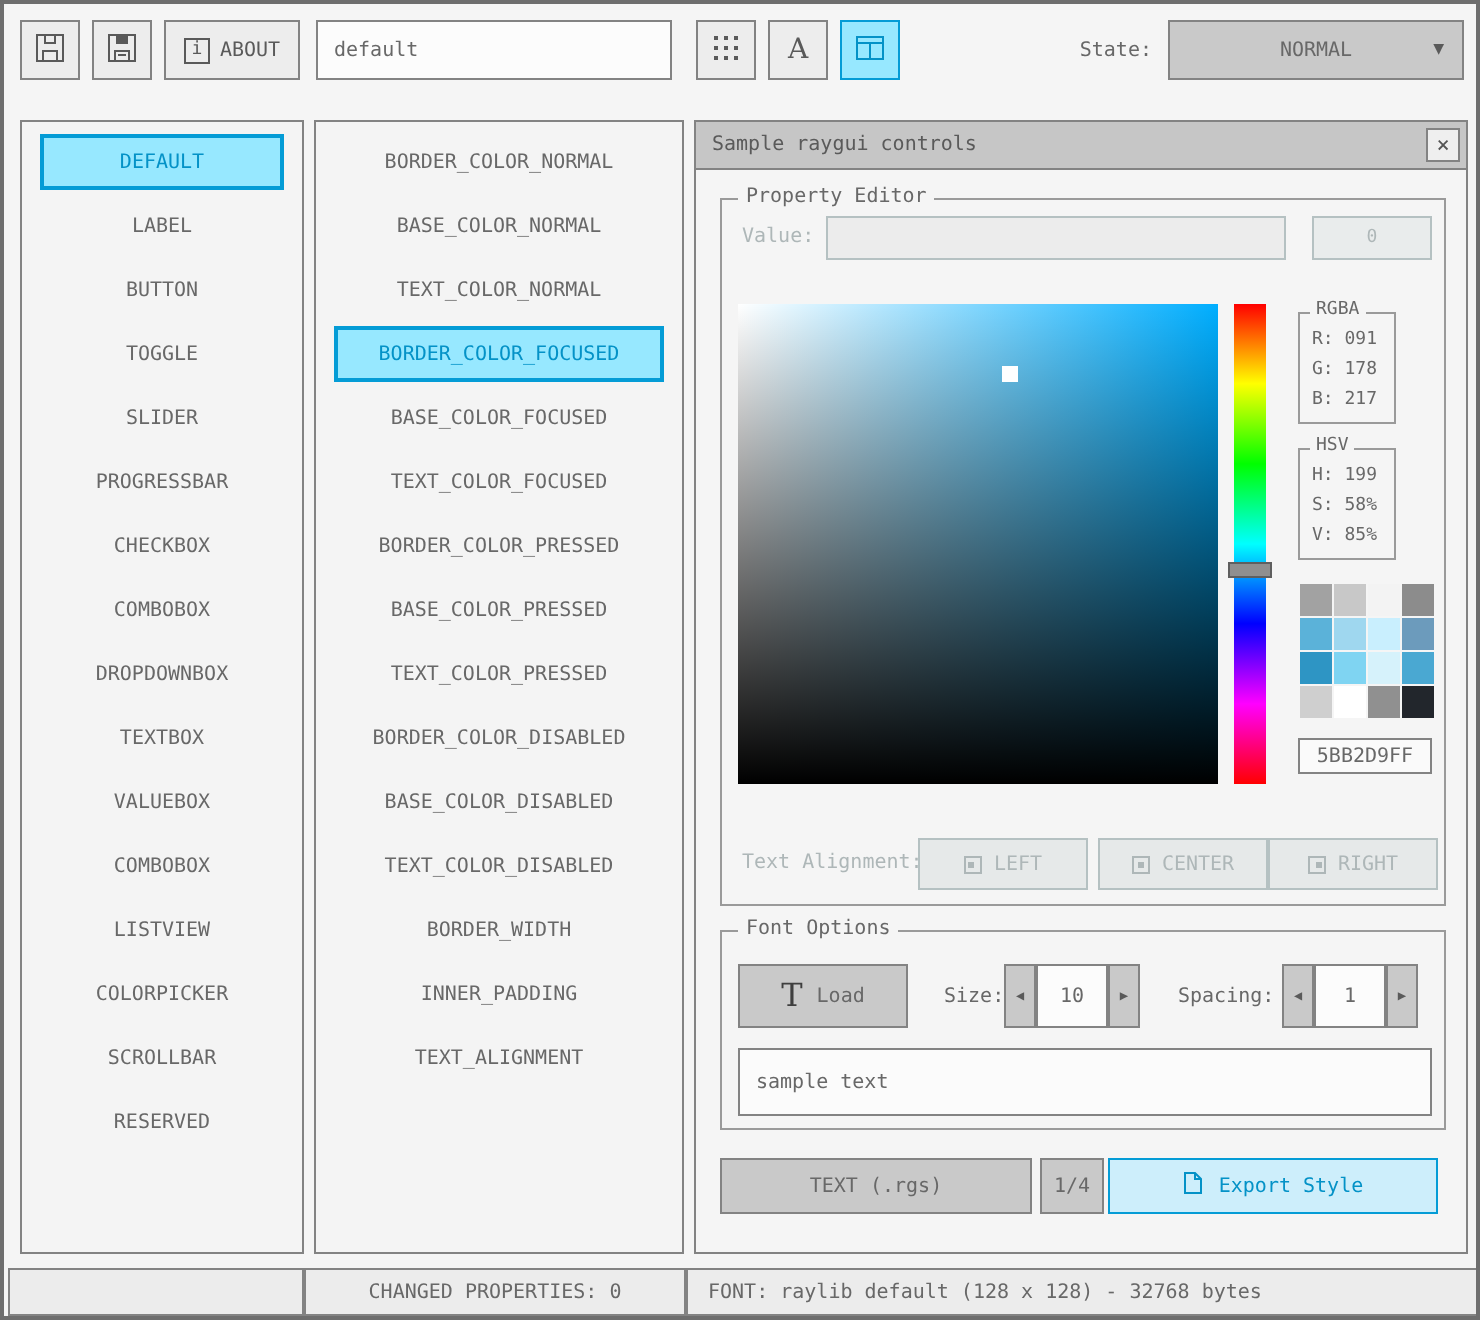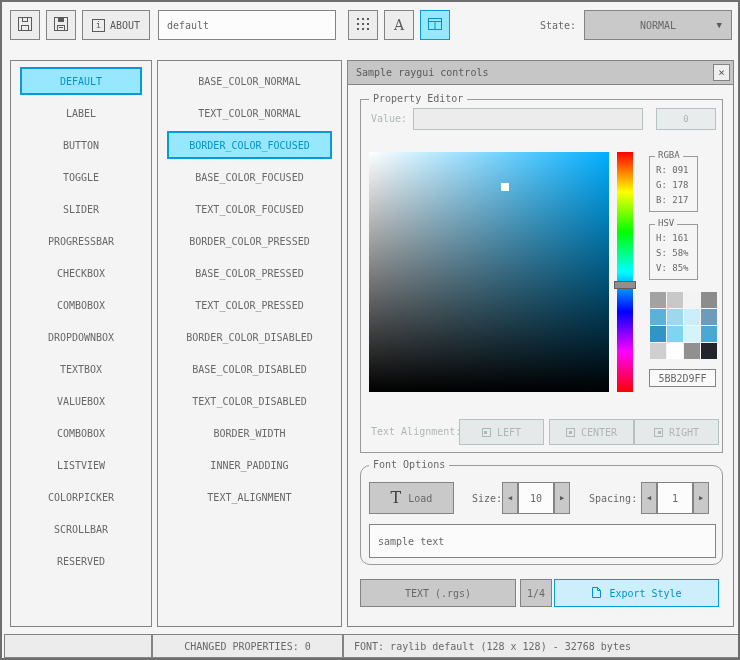--- a/index.html
+++ b/index.html
@@ -59,21 +59,21 @@
   #close-btn {
     position: absolute; right: 3px; top: 3px; width: 17px; height: 17px;
     border: 1px solid #838383; background: #efefef; color: #555;
     display: flex; align-items: center; justify-content: center; font-size: 11px; cursor: pointer;
   }
   .groupbox { position: absolute; border: 1px solid #9a9a9a; }
   .groupbox > .gb-label {
     position: absolute; top: -7px; left: 8px; background: #f5f5f5; padding: 0 4px; color: #686868;
   }
   #property-editor { left: 12px; top: 38px; width: 363px; height: 354px; }
-  #font-options    { left: 12px; top: 404px; width: 363px; height: 100px; border-radius: 10px; }
+  #font-options    { left: 12px; top: 404px; width: 363px; height: 100px; }
   .dim { color: #aeb7b8; }
   #value-label { position:absolute; left:10px; top:13px; }
   #value-input {
     position: absolute; left: 52px; top: 8px; width: 230px; height: 22px;
     border: 1px solid #b5c1c2; background: #ececec; font: inherit; padding: 0 6px; color:#aeb7b8;
   }
   #value-button {
     position: absolute; left: 295px; top: 8px; width: 60px; height: 22px;
     border: 1px solid #b5c1c2; background: #e9ecec; color: #aeb7b8; font-size: 9px;
     display: flex; align-items: center; justify-content: center;
@@ -240,20 +240,21 @@
       <div class="list-item">VALUEBOX</div>
       <div class="list-item">COMBOBOX</div>
       <div class="list-item">LISTVIEW</div>
       <div class="list-item">COLORPICKER</div>
       <div class="list-item">SCROLLBAR</div>
       <div class="list-item">RESERVED</div>
     </div>
 
   <div id="properties-list" class="panel">
 
+  <div class="list-item">BORDER_COLOR_NORMAL</div>
       <div class="list-item">BASE_COLOR_NORMAL</div>
       <div class="list-item">TEXT_COLOR_NORMAL</div>
       <div class="list-item selected">BORDER_COLOR_FOCUSED</div>
       <div class="list-item">BASE_COLOR_FOCUSED</div>
       <div class="list-item">TEXT_COLOR_FOCUSED</div>
       <div class="list-item">BORDER_COLOR_PRESSED</div>
       <div class="list-item">BASE_COLOR_PRESSED</div>
       <div class="list-item">TEXT_COLOR_PRESSED</div>
       <div class="list-item">BORDER_COLOR_DISABLED</div>
       <div class="list-item">BASE_COLOR_DISABLED</div>
@@ -284,21 +285,21 @@
       </div>
 
       <div id="rgba-group" class="mini-group">
         <span class="gb-label">RGBA</span>
         <div class="line">R: 091</div>
         <div class="line">G: 178</div>
         <div class="line">B: 217</div>
       </div>
       <div id="hsv-group" class="mini-group">
         <span class="gb-label">HSV</span>
-        <div class="line">H: 161</div>
+        <div class="line">H: 199</div>
         <div class="line">S: 58%</div>
         <div class="line">V: 85%</div>
       </div>
 
       <div id="swatch-grid">
 
       <div class="swatch" style="background: rgb(162, 162, 162);"></div>
           <div class="swatch" style="background: rgb(200, 200, 200);"></div>
           <div class="swatch" style="background: rgb(243, 243, 243);"></div>
           <div class="swatch" style="background: rgb(140, 140, 140);"></div>

